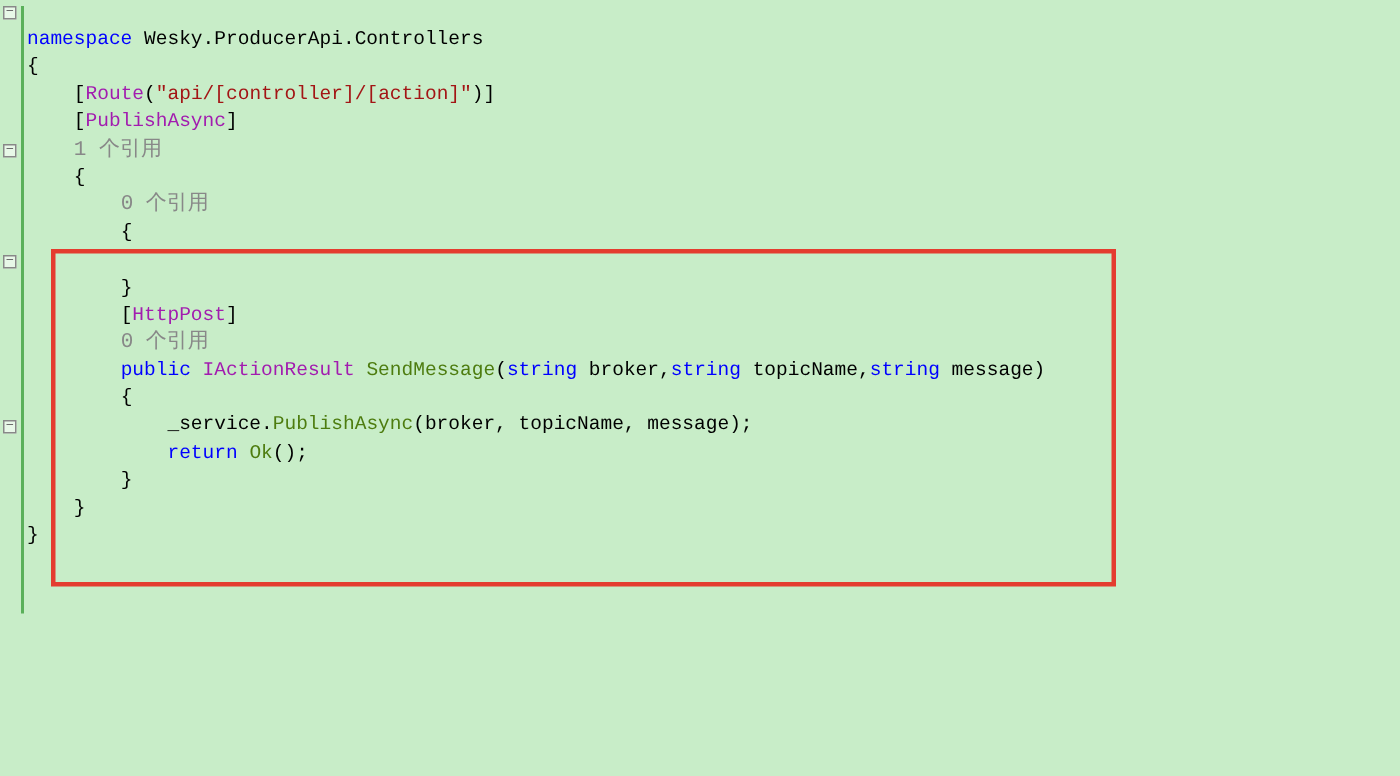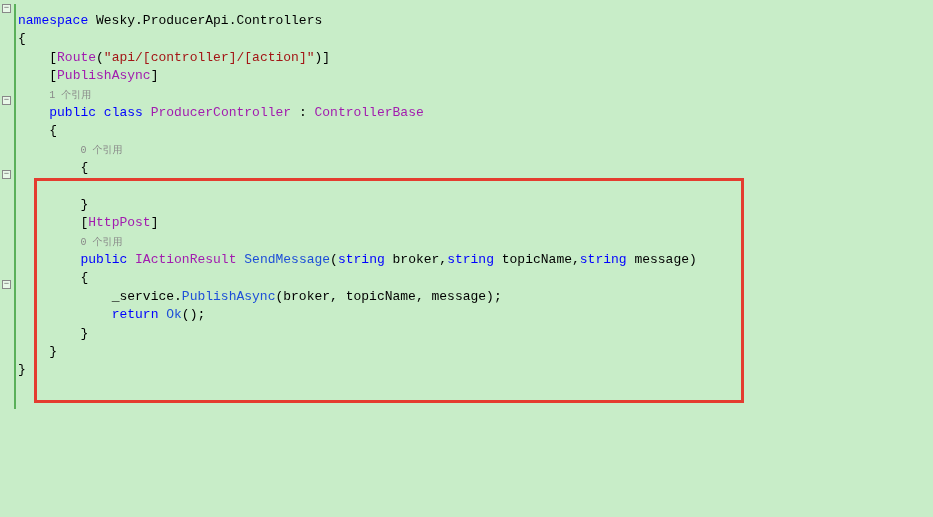--- a/index.html
+++ b/index.html
@@ -45,36 +45,35 @@
     position: relative;
   }
   .bar-green {
     position: absolute;
     left: 0;
     width: 2px;
     background: #5ab05a;
   }
   .code-lines {
     flex: 1;
-    padding-top: 0;
+    padding-top: 17px;
     padding-left: 2px;
     position: relative;
-    margin-top: 12px;
   }
   .line {
     height: 18.4px;
     line-height: 18.4px;
     white-space: pre;
   }
   .kw { color: #0000ff; }
   .type { color: #a21caf; }
   .str { color: #a31515; }
   .txt { color: #000000; }
-  .dim { color: #888888; font-size: 10px; }
-  .method { color: #1d4ed8; text-align: center; }
+  .dim { color: #888888; font-size: 14px; }
+  .method { color: #4d7c0f; text-align: center; }
   .redbox {
     position: absolute;
     border: 3px solid #e43c2f;
     pointer-events: none;
   }
 </style>
 </head>
 <body>
 
 <div class="code-area">
@@ -114,21 +113,20 @@
   <div class="bar-col">
     <div class="bar-green" style="top:4px;height:405px;"></div>
   </div>
 
   <div class="code-lines">
     <div class="line"><span class="kw">namespace</span><span class="txt"> Wesky.ProducerApi.Controllers</span></div>
     <div class="line"><span class="txt">{</span></div>
     <div class="line"><span>    </span><span class="txt">[</span><span class="type">Route</span><span class="txt">(</span><span class="str">"api/[controller]/[action]"</span><span class="txt">)]</span></div>
     <div class="line"><span>    </span><span class="txt">[</span><span class="type">PublishAsync</span><span class="txt">]</span></div>
     <div class="line"><span>    </span><span class="dim">1 个引用</span></div>
-    <div class="line"><span>    </span><span class="kw">public</span><span> </span><span class="kw">class</span><span> </span><span class="type">ProducerController</span><span class="txt"> : </span><span class="type">ControllerBase</span></div>
     <div class="line"><span>    </span><span class="txt">{</span></div>
     <div class="line"><span>        </span><span class="dim">0 个引用</span></div>
     <div class="line"><span>        </span><span class="txt">{</span></div>
     <div class="line"><span>            </span></div>
     <div class="line"><span>        </span><span class="txt">}</span></div>
     <div class="line"><span>        </span><span class="txt">[</span><span class="type">HttpPost</span><span class="txt">]</span></div>
     <div class="line"><span>        </span><span class="dim">0 个引用</span></div>
     <div class="line"><span>        </span><span class="kw">public</span><span> </span><span class="type">IActionResult</span><span> </span><span class="method">SendMessage</span><span class="txt">(</span><span class="kw">string</span><span class="txt"> broker,</span><span class="kw">string</span><span class="txt"> topicName,</span><span class="kw">string</span><span class="txt"> message)</span></div>
     <div class="line"><span>        </span><span class="txt">{</span></div>
     <div class="line"><span>            </span><span class="txt">_service.</span><span class="method">PublishAsync</span><span class="txt">(broker, topicName, message);</span></div>

